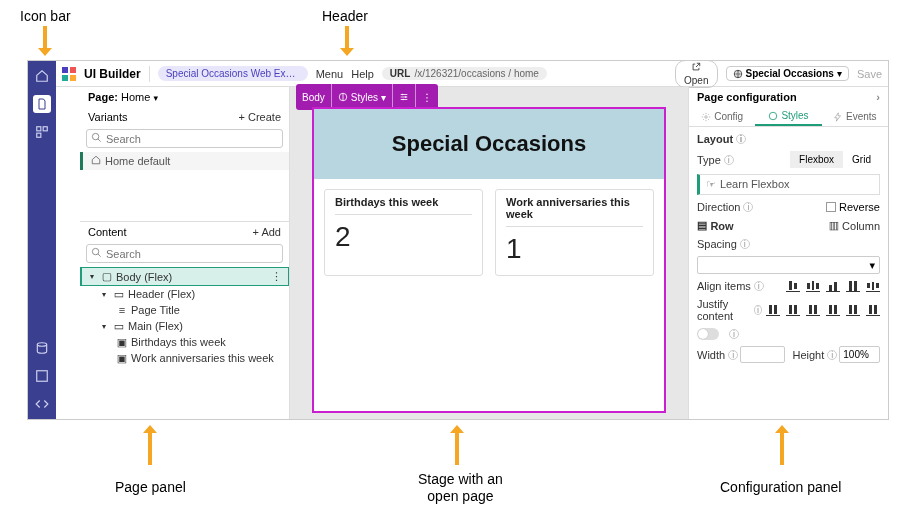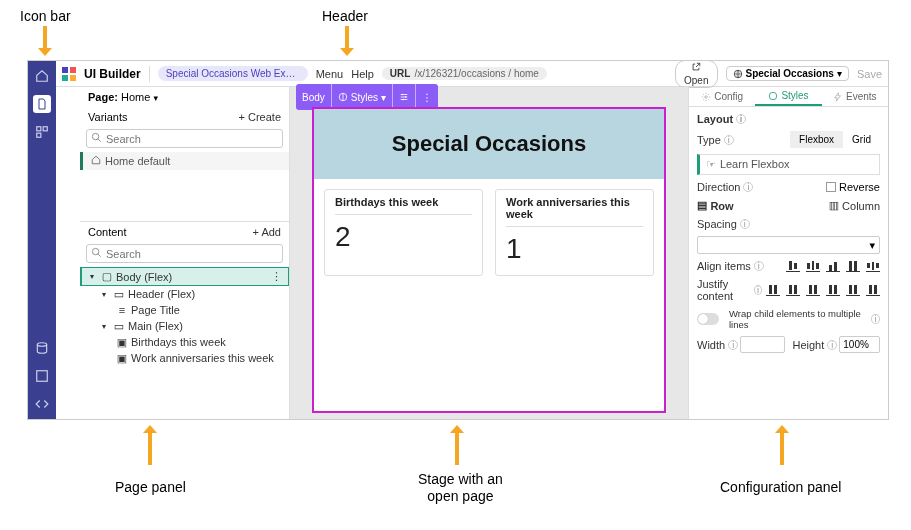--- a/index.html
+++ b/index.html
@@ -45,21 +45,21 @@
   .tree-row { padding:2px 0 2px 8px; display:flex; align-items:center; gap:3px; color:#333;}
   .tree-row.selected { background:#d7f0ea; border:1px solid #1f9c7a; border-left:2px solid #1f9c7a; }
   .tree-row .tri { font-size:8px; width:8px; display:inline-block; }
   .tree-row .ico { width:12px; height:10px; display:inline-flex; align-items:center; justify-content:center;}
   .tree .indent1 { padding-left:22px; }
   .tree .indent2 { padding-left:36px; }
   .link-btn { color:#333; cursor:pointer; }
 
   .center { flex:1; display:flex; flex-direction:column; background:#e7e7e7; min-width:0;}
   .toolbar { height:20px; display:flex; align-items:center; padding:0 6px;}
-  .toolbar-group { background:#8b5cf6; color:#fff; display:flex; align-items:center; border-radius:3px; height:26px; font-size:10px;}
+  .toolbar-group { background:#a21caf; color:#fff; display:flex; align-items:center; border-radius:3px; height:26px; font-size:10px;}
   .toolbar-group > span { padding:0 6px; display:flex; align-items:center; gap:3px; border-right:1px solid rgba(255,255,255,.5); height:100%;}
   .toolbar-group > span:last-child { border-right:none;}
   .stage-wrap { flex:1; padding:0 22px 6px 22px; }
   .stage { border:2px solid #c81fcf; height:100%; background:#fff; display:flex; flex-direction:column; }
   .stage-hero { background:#b8d6df; height:70px; display:flex; align-items:center; justify-content:center;}
   .stage-hero h1 { font-size:22px; font-weight:800; color:#111;}
   .stage-cards { display:flex; gap:12px; padding:10px 10px;}
   .card { flex:1; border:1px solid #ddd; border-radius:3px; padding:6px 10px 10px; background:#fff;}
   .card .ct { font-size:11px; color:#222; font-weight:600; border-bottom:1px solid #ddd; padding-bottom:6px;}
   .card .cv { font-size:28px; font-weight:300; padding-top:6px; color:#222;}
@@ -324,20 +324,24 @@
               <div class="card">
                 <div class="ct">Work anniversaries this week</div>
                 <div class="cv">1</div>
               </div>
             </div>
           </div>
         </div>
       </div>
 
       <div class="right">
+        <div class="rhead">
+          <span>Page configuration</span>
+          <span style="color:#888;">›</span>
+        </div>
         <div class="rtabs">
           <div>
             <svg width="10" height="10" viewBox="0 0 24 24">
                 <circle cx="12" cy="12" r="3" stroke="#666" fill="none"></circle>
                 <path d="M12 2v3M12 19v3M2 12h3M19 12h3M5 5l2 2M17 17l2 2M5 19l2-2M17 7l2-2" stroke="#666"></path>
               </svg>
             <span>Config</span>
           </div>
           <div class="active">
             <svg width="10" height="10" viewBox="0 0 24 24">
@@ -450,21 +454,20 @@
               <div class="ai">
                   <span style="height:9px"></span>
                   <span style="height:9px"></span>
                 </div>
             </div>
           </div>
 
           <div class="rrow">
             <div class="toggle"></div>
             <div style="font-size:9.5px; flex:1; padding-left:6px;" class="rlabel">
-                <span>Wrap child elements to multiple lines</span> 
                 <span class="info">i</span>
               </div>
           </div>
 
           <div class="twofields">
             <div class="fld">
               <div class="rlabel">
                   <span>Width</span>
                   <span class="info">i</span>
                 </div>

